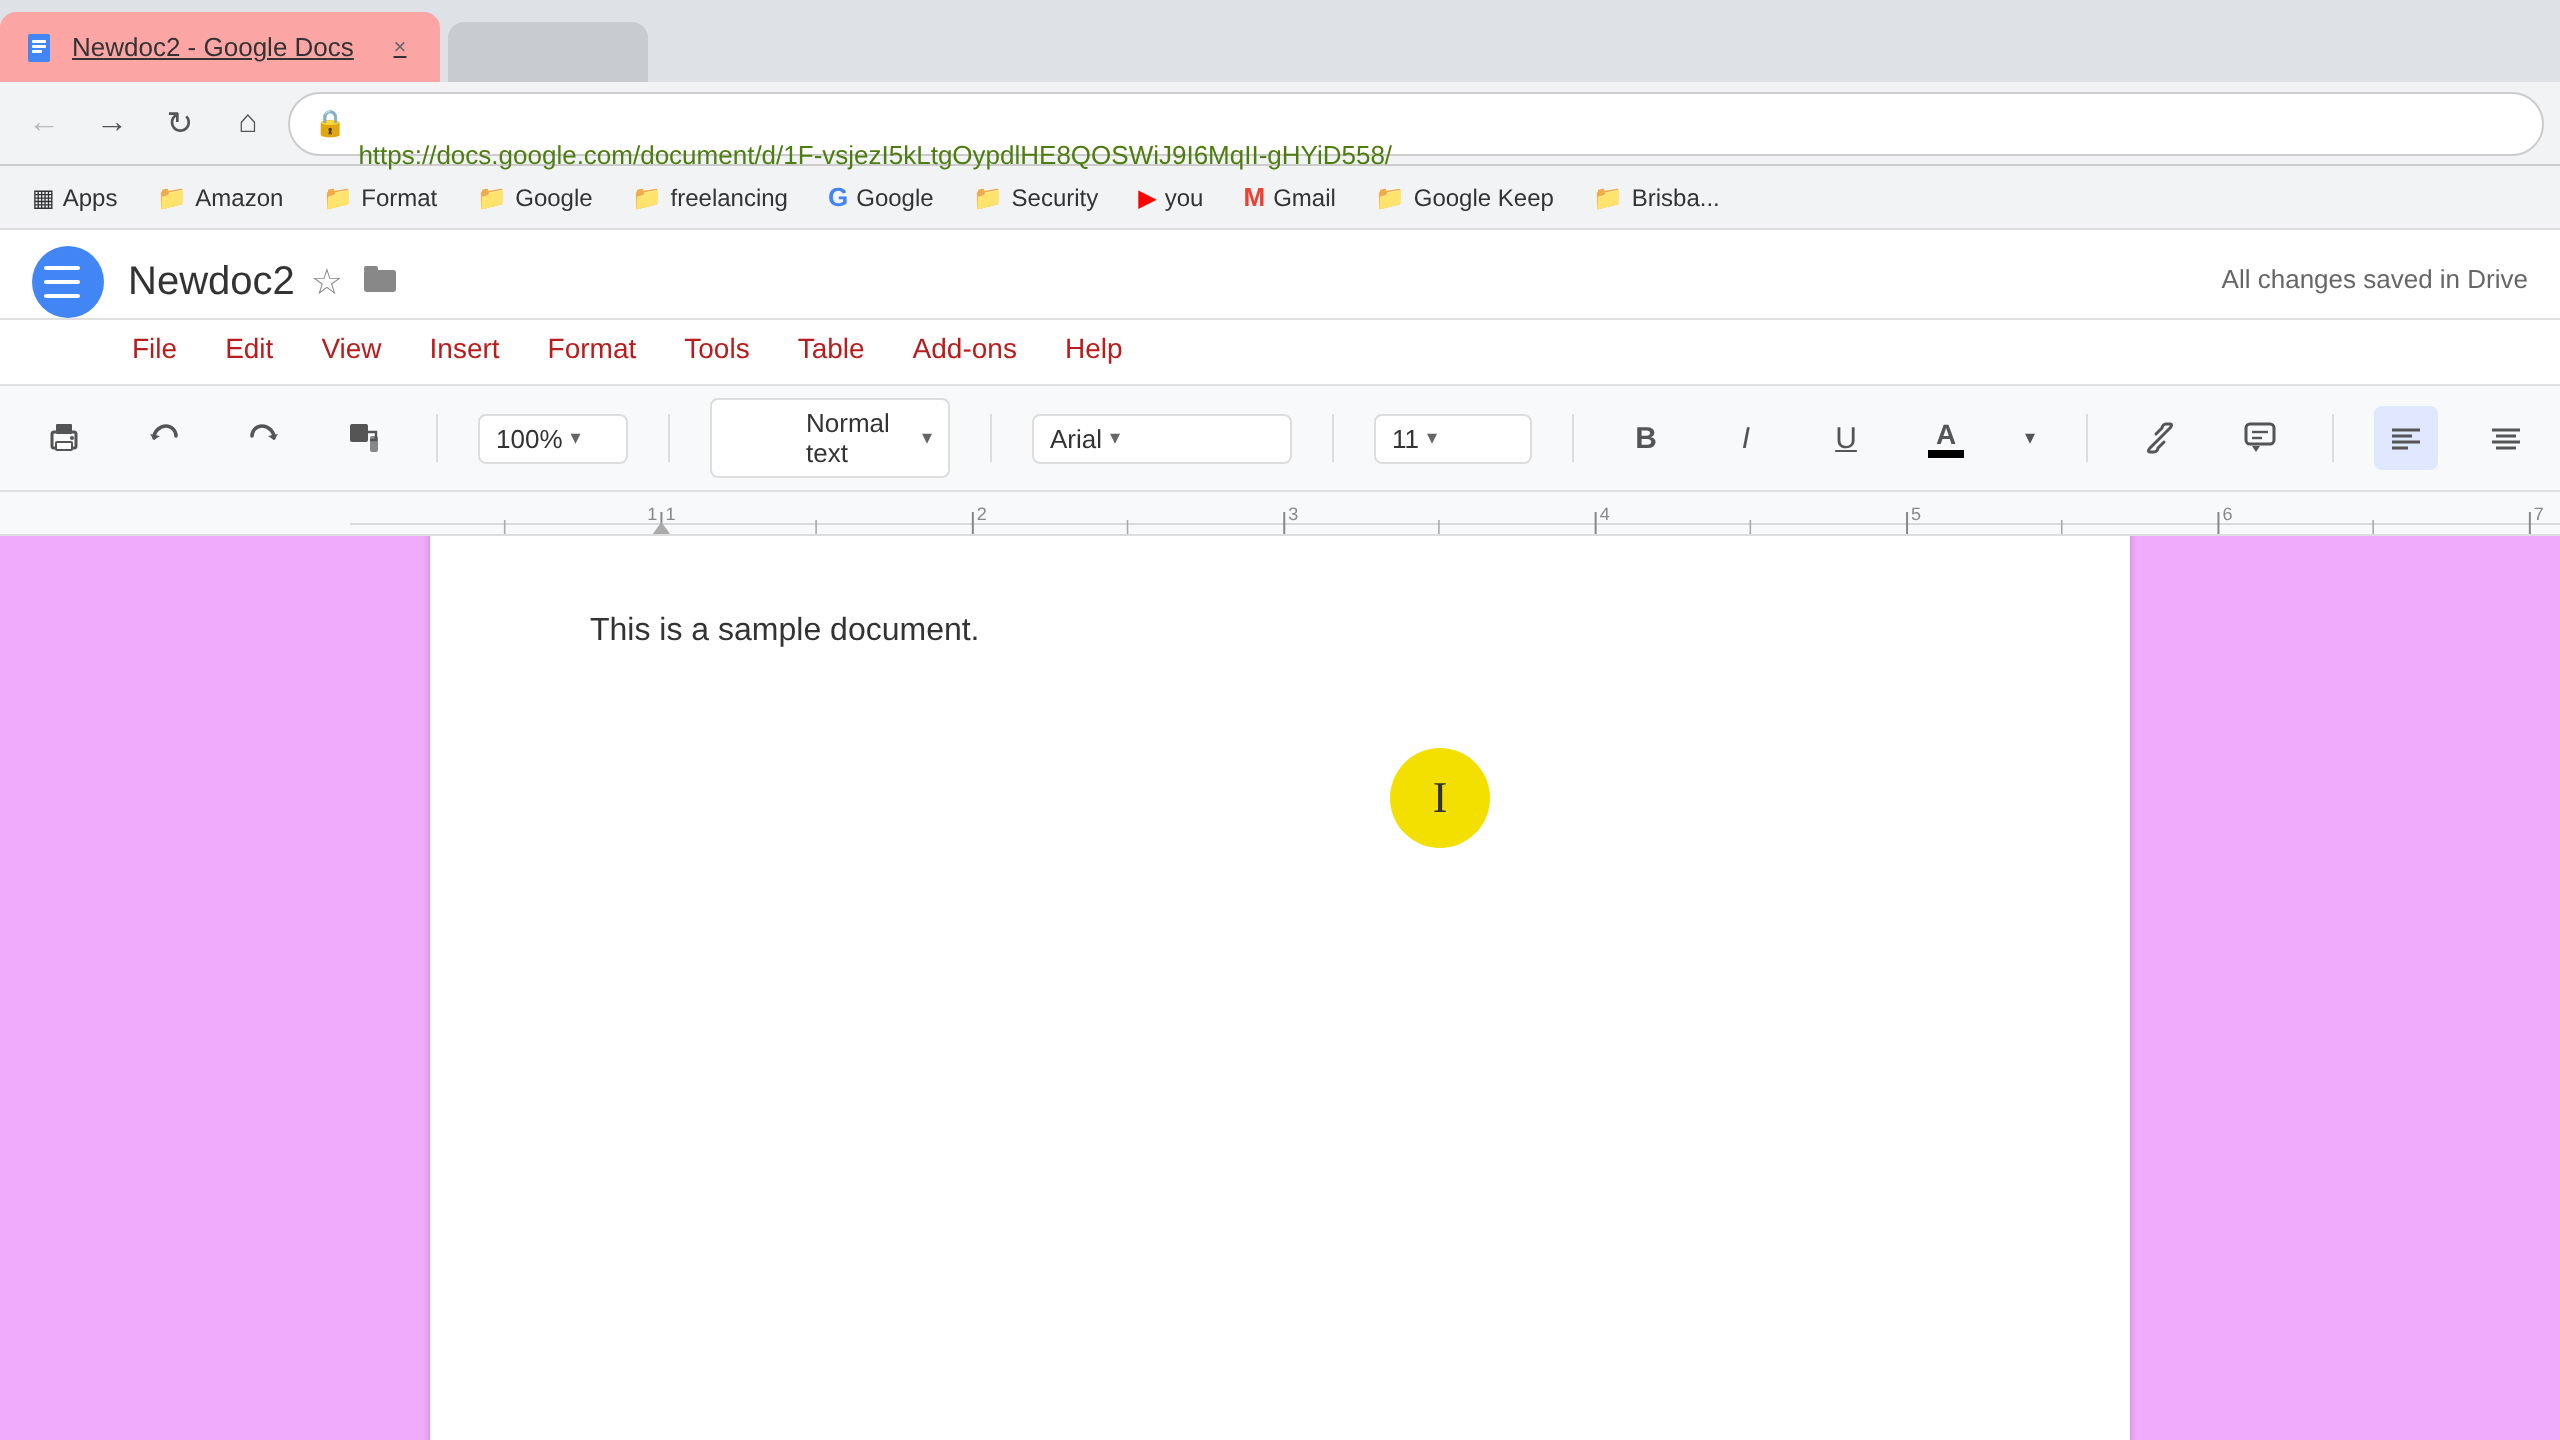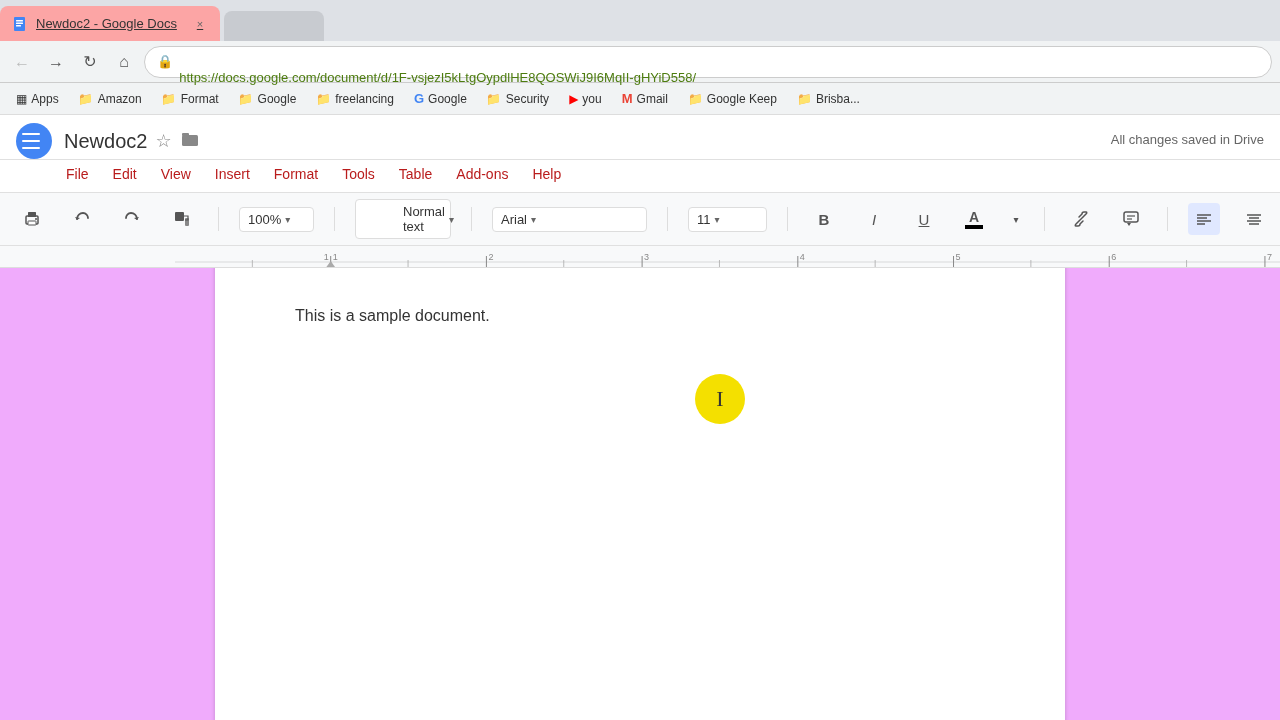--- a/index.html
+++ b/index.html
@@ -245,22 +245,22 @@
       border-radius: 4px;
       padding: 4px 8px;
       cursor: pointer;
       background: white;
       font-size: 13px;
       color: #333;
       gap: 4px;
       flex-shrink: 0;
     }
     .zoom-select { width: 75px; }
-    .style-select { width: 96px; padding-left: 47px; }
-    .font-select { width: 155px; }
+    .style-select { width: 120px; padding-left: 47px; }
+    .font-select { width: 130px; }
     .font-size-select { width: 79px; }
     .chevron-down { font-size: 10px; color: #666; }
 
     .bold-btn { font-weight: bold; font-size: 15px; }
     .italic-btn { font-style: italic; font-size: 15px; }
     .underline-btn { text-decoration: underline; font-size: 15px; }
 
     
     .text-color-btn {
       display: flex;

